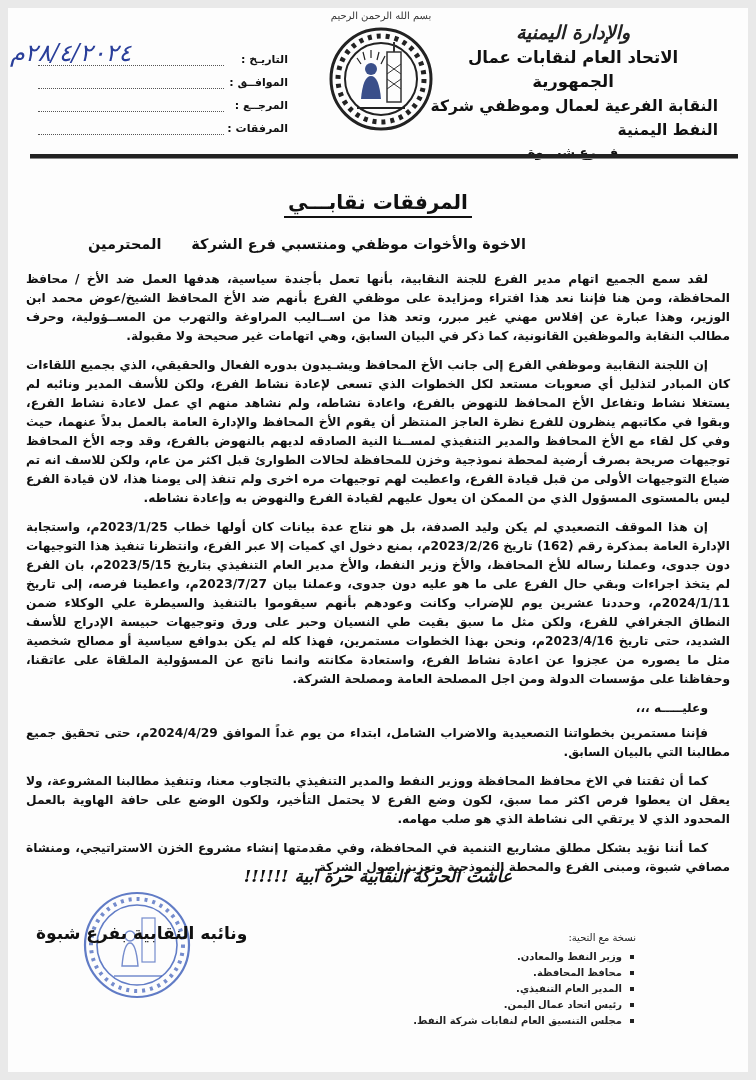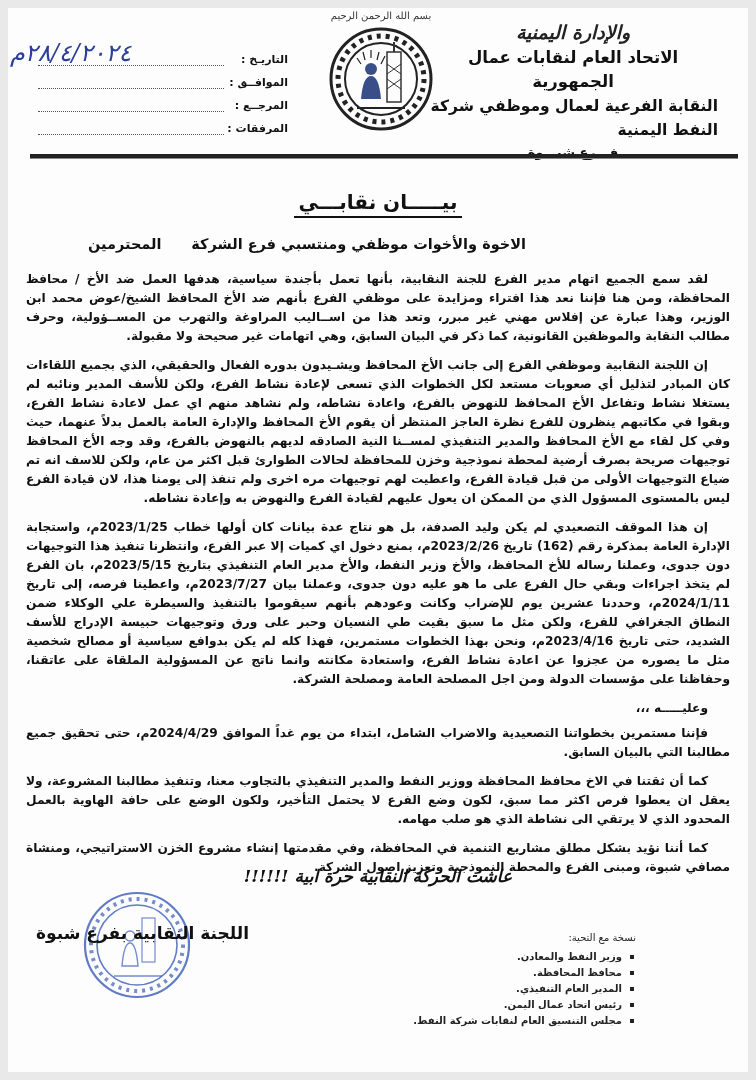--- a/index.html
+++ b/index.html
@@ -144,21 +144,21 @@
     </div>
     <div class="meta-row">
       <span class="meta-label">المرفقات :</span>
       <span class="meta-dots"></span>
     </div>
   </div>
 
   <div class="hr-rule"></div>
 
   <div class="title">
-    <span>بيـــــان نقابـــي</span>
+    <span>المرفقات نقابـــي</span>
   </div>
 
   <div class="addressee">
     <span class="who">الاخوة والأخوات موظفي ومنتسبي فرع الشركة</span>
     <span class="resp">المحترمين</span>
   </div>
 
   <div class="body">
     <p>لقد سمع الجميع اتهام مدير الفرع للجنة النقابية، بأنها تعمل بأجندة سياسية، هدفها العمل ضد الأخ / محافظ المحافظة، ومن هنا فإننا نعد هذا افتراء ومزايدة على موظفي الفرع بأنهم ضد الأخ المحافظ الشيخ/عوض محمد ابن الوزير، وهذا عبارة عن إفلاس مهني غير مبرر، وتعد هذا من اســاليب المراوغة والتهرب من المســؤولية، وحرف مطالب النقابة والموظفين القانونية، كما ذكر في البيان السابق، وهي اتهامات غير صحيحة ولا مقبولة.</p>
     <p>إن اللجنة النقابية وموظفي الفرع إلى جانب الأخ المحافظ ويشـيدون بدوره الفعال والحقيقي، الذي بجميع اللقاءات كان المبادر لتذليل أي صعوبات مستعد لكل الخطوات الذي تسعى لإعادة نشاط الفرع، ولكن للأسف المدير ونائبه لم يستغلا نشاط وتفاعل الأخ المحافظ للنهوض بالفرع، واعادة نشاطه، ولم نشاهد منهم اي عمل لاعادة نشاط الفرع، وبقوا في مكاتبهم ينظرون للفرع نظرة العاجز المنتظر أن يقوم الأخ المحافظ والإدارة العامة بالعمل بدلاً عنهما، حيث وفي كل لقاء مع الأخ المحافظ والمدير التنفيذي لمســنا النية الصادقه لديهم بالنهوض بالفرع، وقد وجه الأخ المحافظ توجيهات صريحة بصرف أرضية لمحطة نموذجية وخزن للمحافظة لحالات الطوارئ قبل اكثر من عام، ولكن للاسف انه تم ضياع التوجيهات الأولى من قبل قيادة الفرع، واعطيت لهم توجيهات مره اخرى ولم تنفذ إلى يومنا هذا، لان قيادة الفرع ليس بالمستوى المسؤول الذي من الممكن ان يعول عليهم لقيادة الفرع والنهوض به وإعادة نشاطه.</p>
@@ -186,15 +186,15 @@
     <circle cx="67" cy="57" r="52" fill="none" stroke="#3a5bb8" stroke-width="2.2" opacity="0.8"></circle>
     <circle cx="67" cy="57" r="40" fill="none" stroke="#3a5bb8" stroke-width="1.6" opacity="0.8"></circle>
     <g stroke="#3a5bb8" stroke-width="4" stroke-dasharray="3 5" fill="none" opacity="0.7">
       <circle cx="67" cy="57" r="46"></circle>
     </g>
     <rect x="72" y="30" width="13" height="44" fill="none" stroke="#3a5bb8" stroke-width="1.2" opacity="0.7"></rect>
     <path d="M52 78 Q54 55 60 55 Q66 55 68 78 Z" fill="none" stroke="#3a5bb8" stroke-width="1.4" opacity="0.7"></path>
     <circle cx="60" cy="48" r="5" fill="none" stroke="#3a5bb8" stroke-width="1.4" opacity="0.7"></circle>
     <path d="M44 88 L92 88" stroke="#3a5bb8" stroke-width="1.5" opacity="0.7"></path>
   </svg>
-  <div class="sig-label">اللجنة النقابية بفرع شبوة</div>
+  <div class="sig-label">ونائبه النقابية بفرع شبوة</div>
 
 </div>
 
 </body></html>

